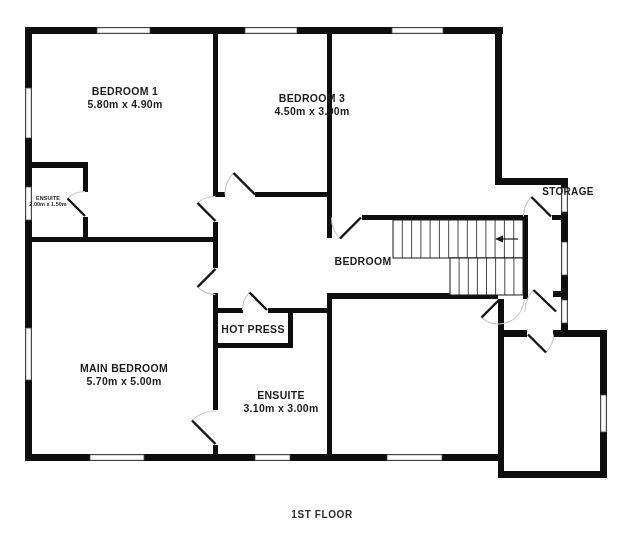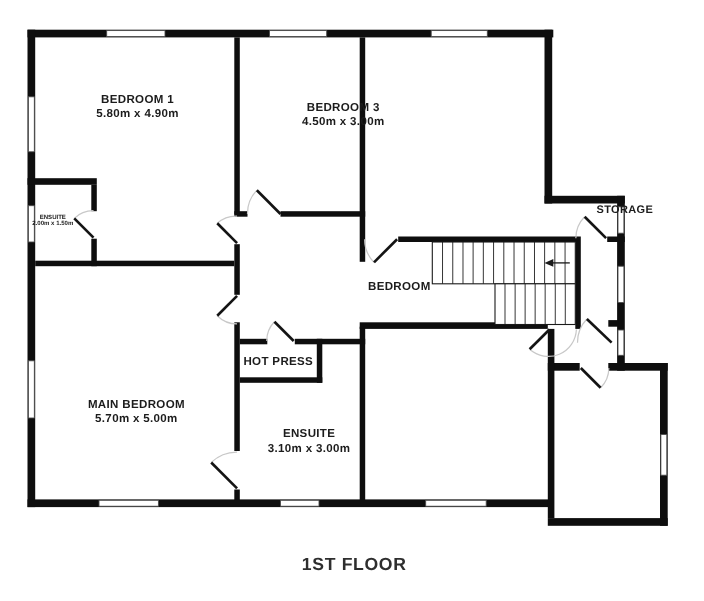--- a/index.html
+++ b/index.html
@@ -23,21 +23,21 @@
     position:absolute;transform:translate(-50%,-50%);
     text-align:center;white-space:nowrap;
     font-weight:bold;font-size:10.5px;line-height:12.5px;
     letter-spacing:.3px;color:#1c1c1c;
   }
   .plan-label .dims{display:block;font-weight:bold;}
   .plan-label.small{font-size:5.5px;line-height:6.3px;letter-spacing:0;}
   .plan-label.storage-lbl{font-size:10px;}
   .floor-title{
     position:absolute;transform:translate(-50%,-50%);
-    font-weight:bold;font-size:16px;letter-spacing:.6px;color:#2e2e2e;
+    font-weight:bold;font-size:10px;letter-spacing:.6px;color:#2e2e2e;
     white-space:nowrap;
   }
 </style>
 </head>
 <body>
 
 <div id="stage">
 
   <svg id="plan-svg" width="640" height="546" viewBox="0 0 640 546">
 

